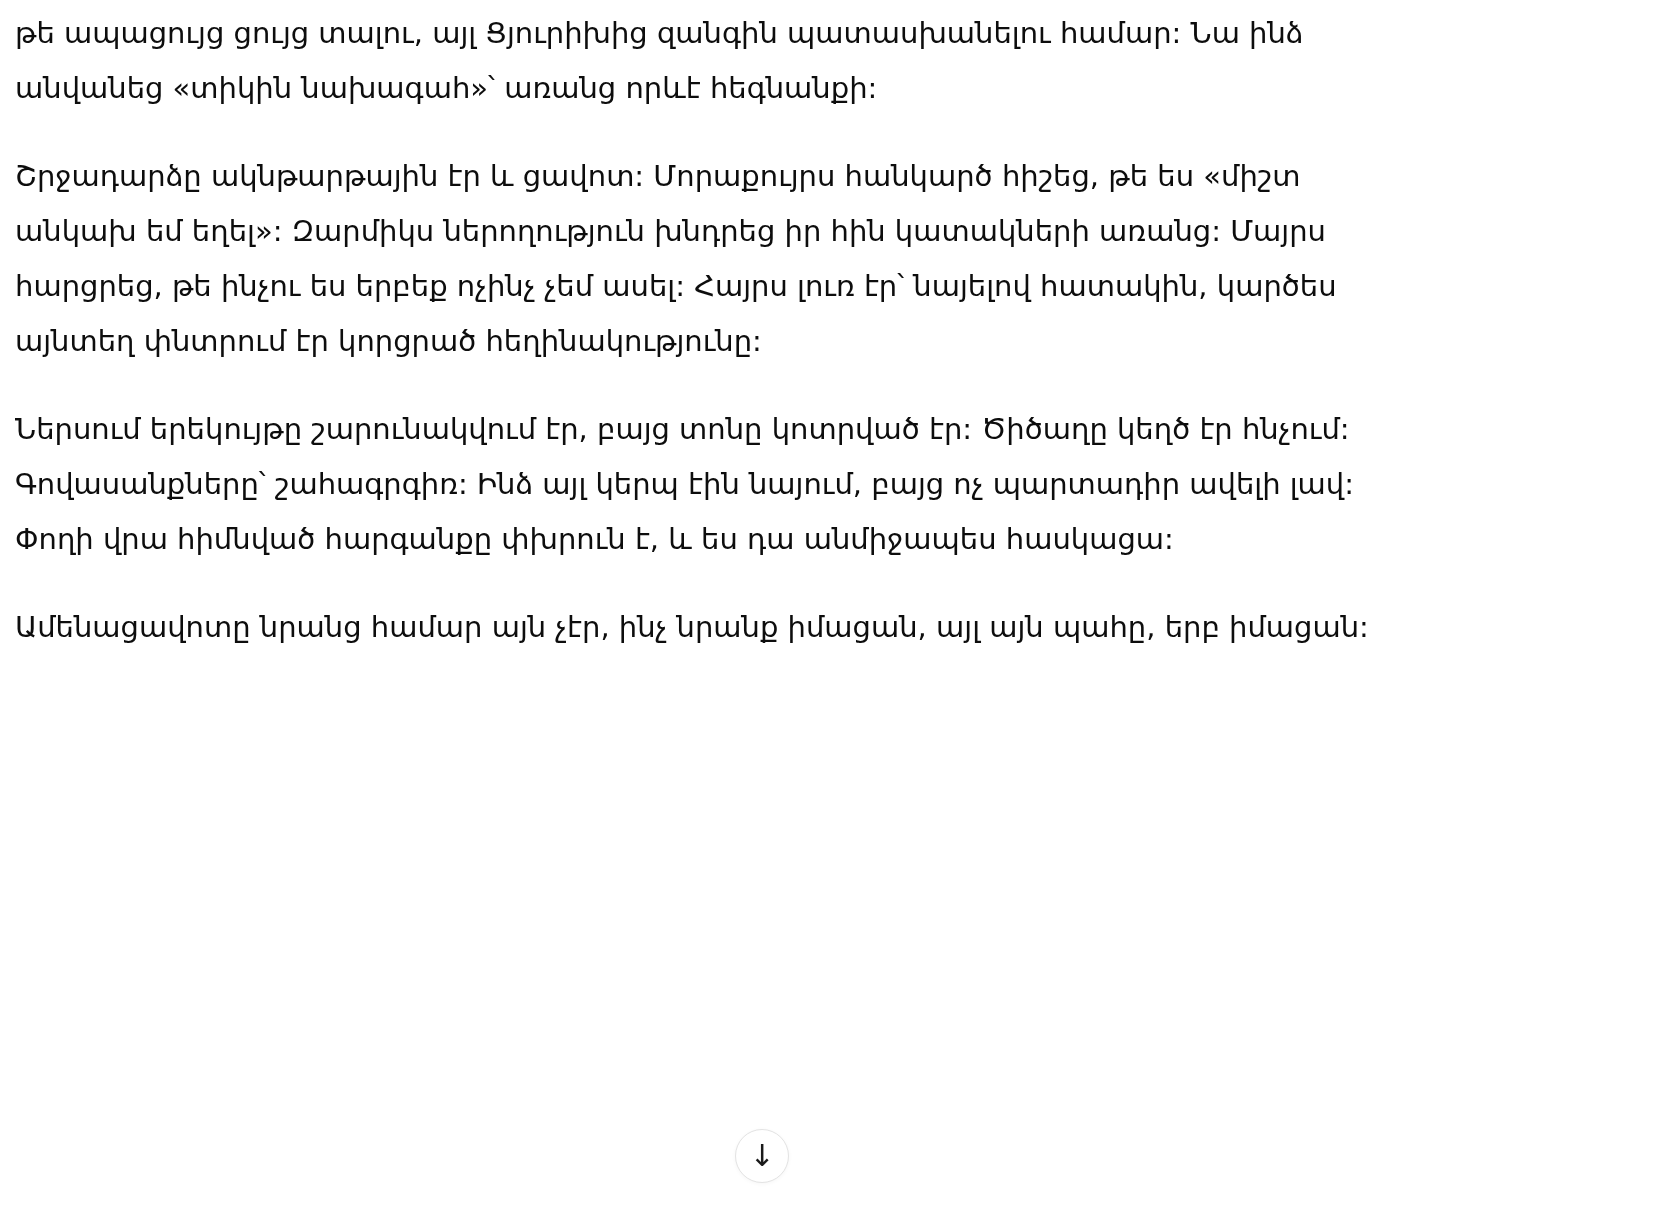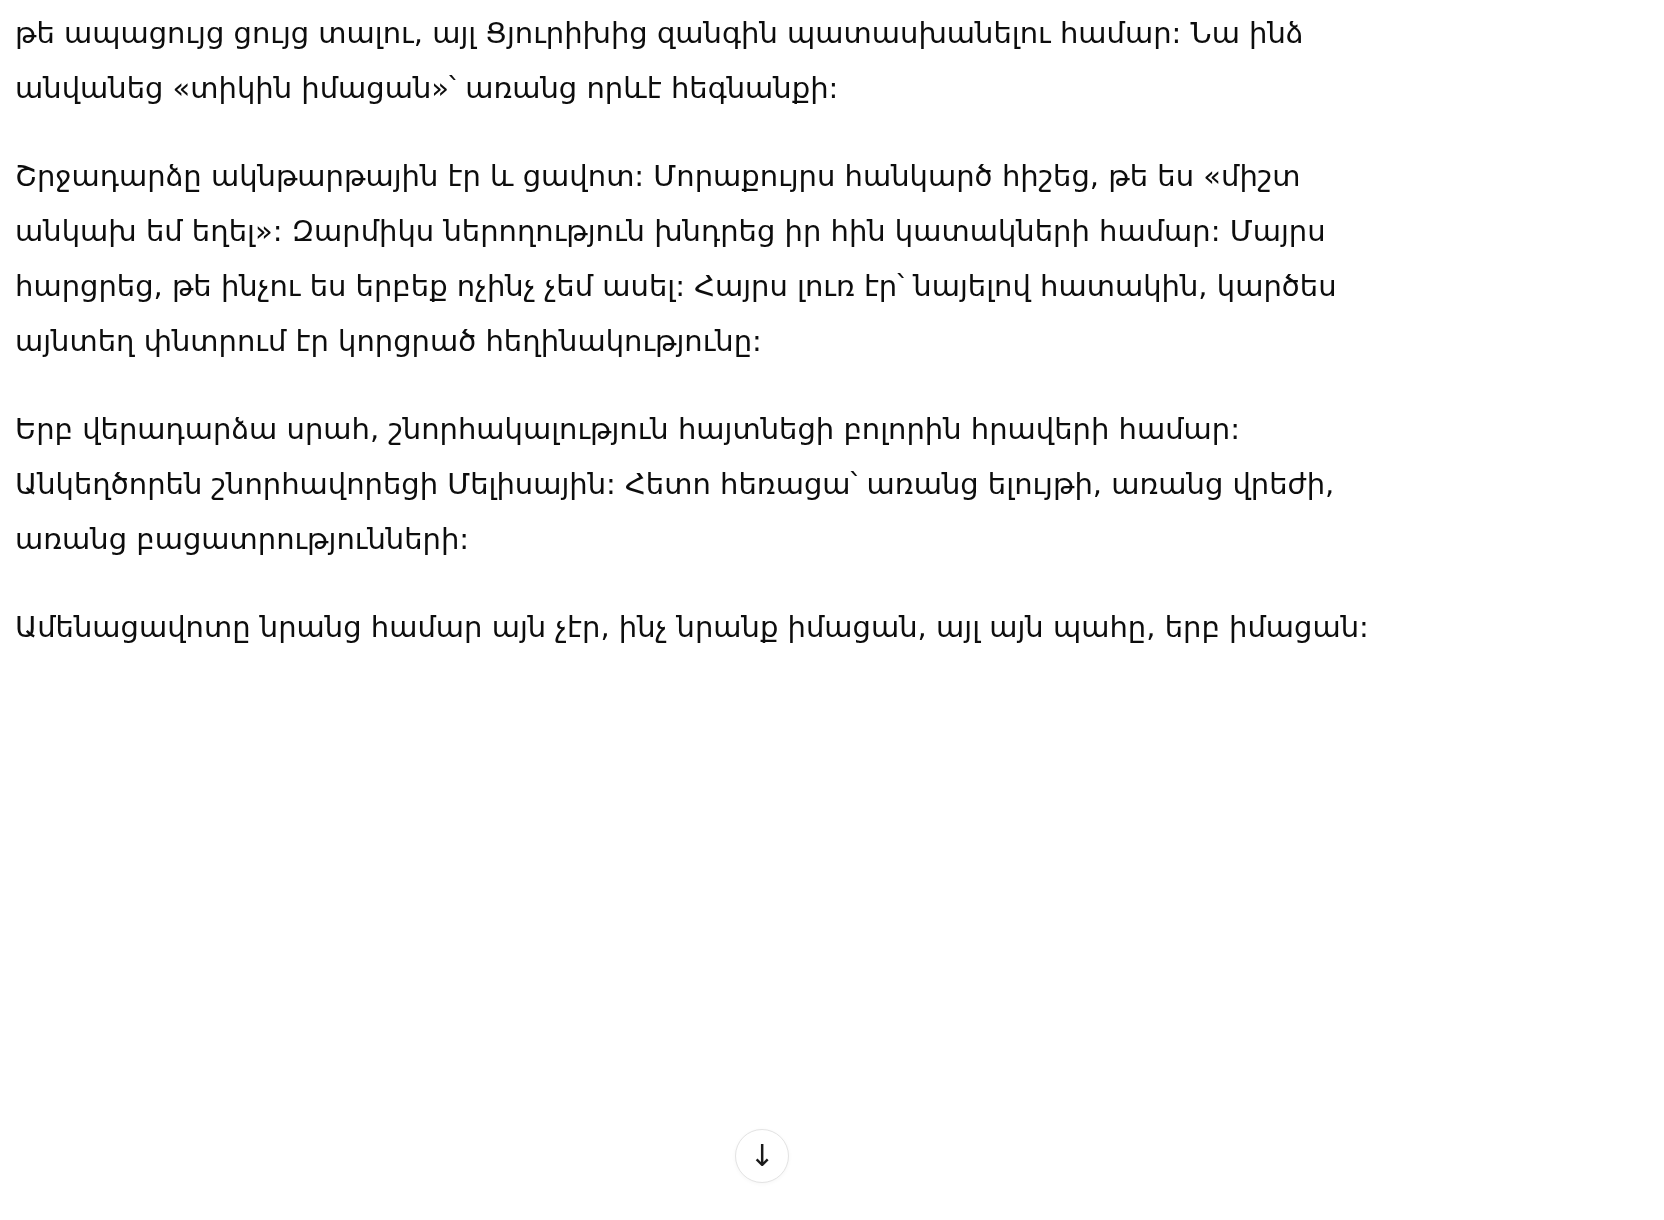--- a/index.html
+++ b/index.html
@@ -46,21 +46,21 @@
     font-size: 30px;
     line-height: 1;
     color: #1a1a1a;
     font-family: "DejaVu Sans", sans-serif;
   }
 </style>
 </head>
 <body>
 
 <div class="text-content">
-  <p>թե ապացույց ցույց տալու, այլ Ցյուրիխից զանգին պատասխանելու համար: Նա ինձ անվանեց «տիկին իմացան»՝ առանց որևէ հեգնանքի:</p>
-  <p>Շրջադարձը ակնթարթային էր և ցավոտ: Մորաքույրս հանկարծ հիշեց, թե ես «միշտ անկախ եմ եղել»: Զարմիկս ներողություն խնդրեց իր հին կատակների համար: Մայրս հարցրեց, թե ինչու ես երբեք ոչինչ չեմ ասել: Հայրս լուռ էր՝ նայելով հատակին, կարծես այնտեղ փնտրում էր կորցրած հեղինակությունը:</p>
-  <p>Երբ վերադարձա սրահ, շնորհակալություն հայտնեցի բոլորին հրավերի համար: Անկեղծորեն շնորհավորեցի Մելիսային: Հետո հեռացա՝ առանց ելույթի, առանց վրեժի, առանց բացատրությունների:</p>
+  <p>թե ապացույց ցույց տալու, այլ Ցյուրիխից զանգին պատասխանելու համար: Նա ինձ անվանեց «տիկին նախագահ»՝ առանց որևէ հեգնանքի:</p>
+  <p>Շրջադարձը ակնթարթային էր և ցավոտ: Մորաքույրս հանկարծ հիշեց, թե ես «միշտ անկախ եմ եղել»: Զարմիկս ներողություն խնդրեց իր հին կատակների առանց: Մայրս հարցրեց, թե ինչու ես երբեք ոչինչ չեմ ասել: Հայրս լուռ էր՝ նայելով հատակին, կարծես այնտեղ փնտրում էր կորցրած հեղինակությունը:</p>
+  <p>Ներսում երեկույթը շարունակվում էր, բայց տոնը կոտրված էր: Ծիծաղը կեղծ էր հնչում: Գովասանքները՝ շահագրգիռ: Ինձ այլ կերպ էին նայում, բայց ոչ պարտադիր ավելի լավ: Փողի վրա հիմնված հարգանքը փխրուն է, և ես դա անմիջապես հասկացա:</p>
   <p>Ամենացավոտը նրանց համար այն չէր, ինչ նրանք իմացան, այլ այն պահը, երբ իմացան:</p>
 </div>
 
 <button class="scroll-bottom-btn">
   <span class="arrow">↓</span>
 </button>
 
 </body></html>

